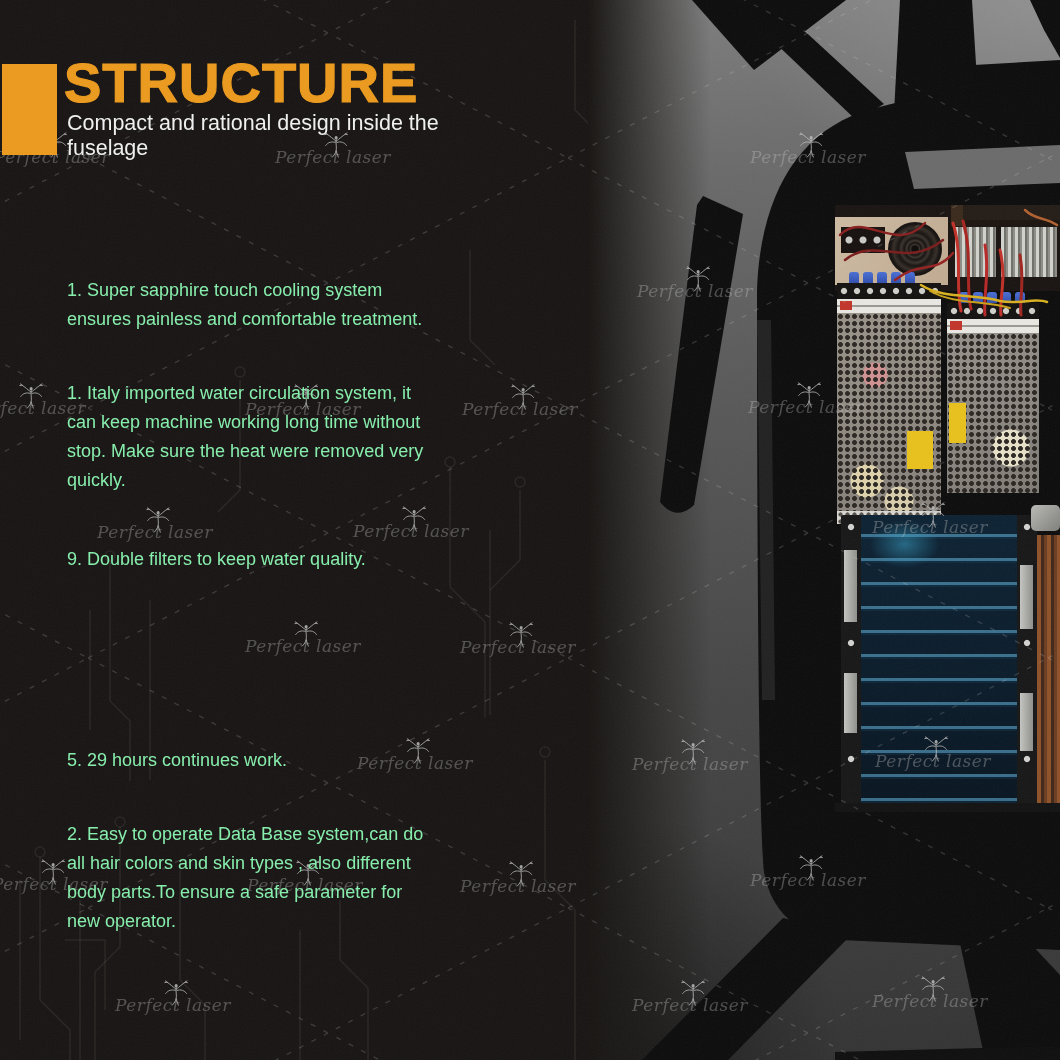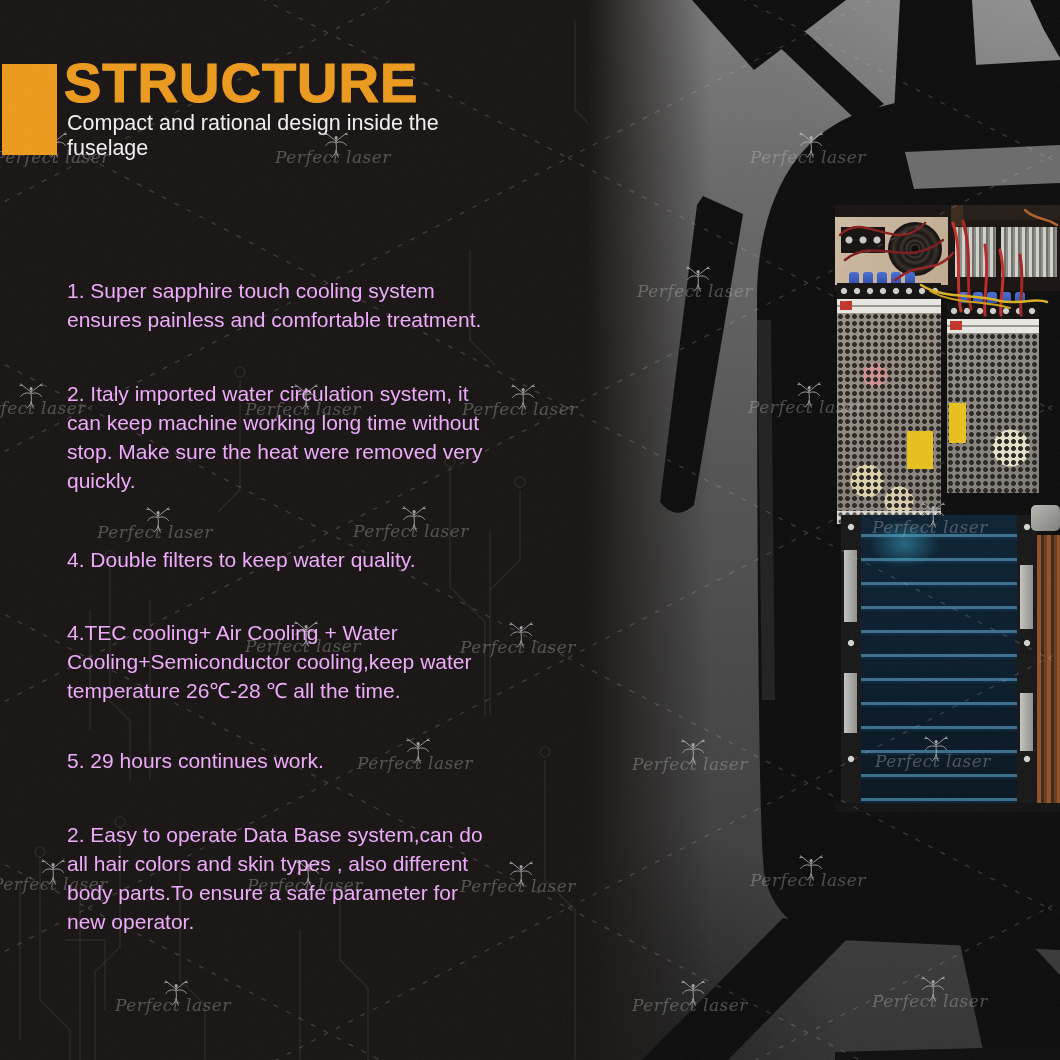--- a/index.html
+++ b/index.html
@@ -78,21 +78,21 @@
   
   .wm{position:absolute;transform:translate(-50%,-55%);z-index:18;color:rgba(200,200,200,.34);
       font-family:"DejaVu Serif",serif;font-style:italic;font-size:17px;white-space:nowrap;letter-spacing:.5px;}
   .wm svg{position:absolute;left:50%;top:-15px;transform:translateX(-38%);opacity:.85;}
 
   
   .orange-block{position:absolute;left:2px;top:64px;width:55px;height:91px;background:#EC9A1D;z-index:20;}
   .title{position:absolute;left:64px;top:50px;z-index:20;color:#EC9A1D;font-size:56px;font-weight:bold;
          letter-spacing:1px;-webkit-text-stroke:1.2px #EC9A1D;}
   .subtitle{position:absolute;left:67px;top:111px;z-index:20;color:#f1f1f1;font-size:21.5px;line-height:25px;white-space:pre-line;}
-  .feature{position:absolute;left:67px;width:580px;z-index:20;color:#f0abfc;font-size:21px;line-height:29px;white-space:pre-line;}
+  .feature{position:absolute;left:67px;width:580px;z-index:20;color:#86efac;font-size:18px;line-height:29px;white-space:pre-line;}
   .f1{top:276px;} .f2{top:379px;} .f3{top:545px;} .f4{top:618px;} .f5{top:746px;} .f6{top:820px;}
 </style>
 </head>
 <body>
 
 <div class="stage">
 
   <svg class="circuit" width="1060" height="1060">
     <g fill="none" stroke="#b9b9a8" stroke-opacity="0.10" stroke-width="1.5">
       <circle cx="40" cy="852" r="5"></circle>
@@ -229,28 +229,25 @@
     <rect width="1060" height="1060" filter="url(#nz)" opacity="0.05"></rect>
   </svg>
 
   <div class="orange-block"></div>
   <div class="title">STRUCTURE</div>
   <div class="subtitle">Compact and rational design inside the
 fuselage</div>
 
   <div class="feature f1">1. Super sapphire touch cooling system
 ensures painless and comfortable treatment.</div>
-  <div class="feature f2">2. Italy imported water circulation system, it
+  <div class="feature f2">1. Italy imported water circulation system, it
 can keep machine working long time without
 stop. Make sure the heat were removed very
 quickly.</div>
-  <div class="feature f3">4. Double filters to keep water quality.</div>
-  <div class="feature f4">4.TEC cooling+ Air Cooling + Water
-Cooling+Semiconductor cooling,keep water
-temperature 26℃-28 ℃ all the time.</div>
+  <div class="feature f3">9. Double filters to keep water quality.</div>
   <div class="feature f5">5. 29 hours continues work.</div>
   <div class="feature f6">2. Easy to operate Data Base system,can do
 all hair colors and skin types , also different
 body parts.To ensure a safe parameter for
 new operator.</div>
 
 <div class="wm" style="left: 52px; top: 158px;"><svg width="26" height="26" viewBox="0 0 28 30">
         <g stroke="#bdbdbd" stroke-width="1.1" fill="none" stroke-linecap="round">
           <circle cx="14" cy="6.5" r="1.8" fill="#bdbdbd" stroke="none"></circle>
           <path d="M14,8.5 C13.2,13 15,17 14,22"></path>

